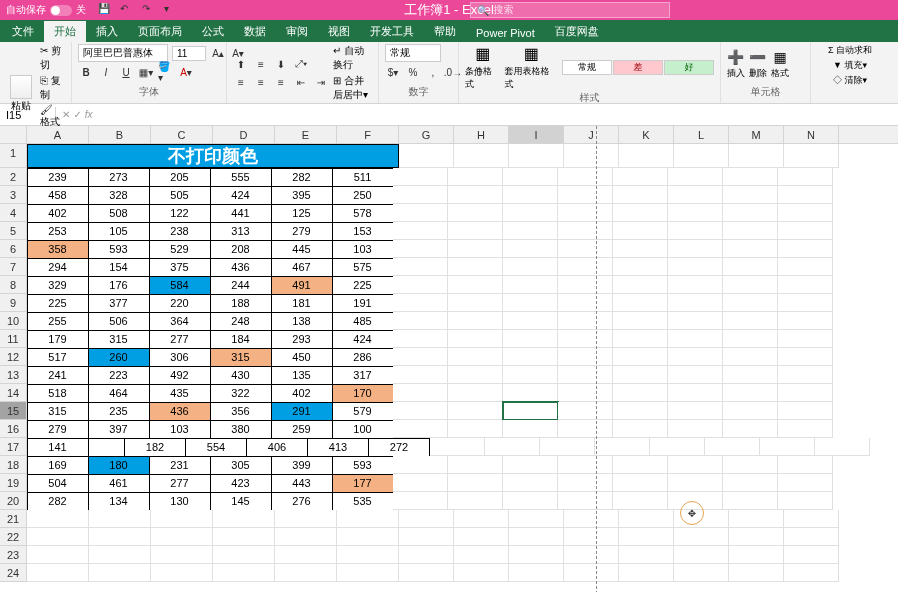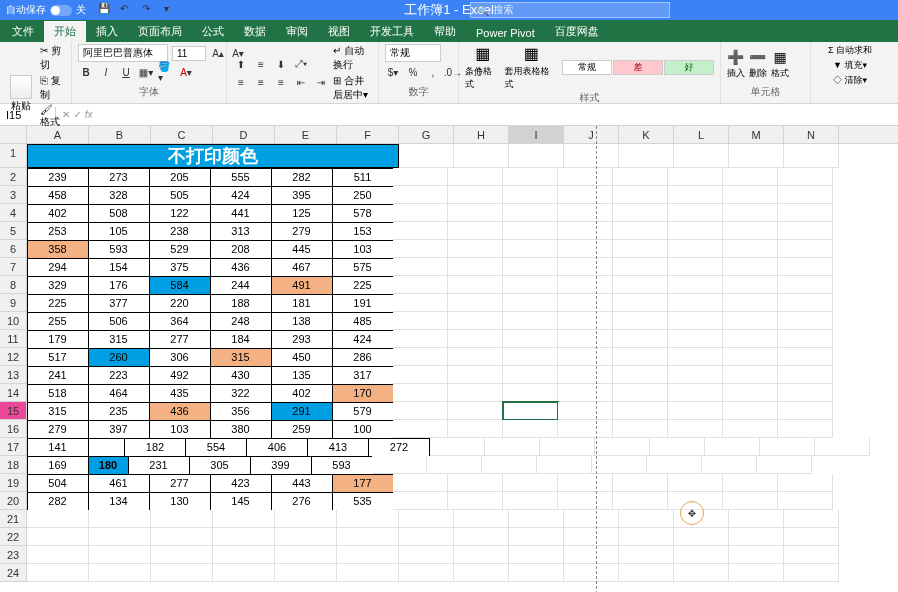--- a/index.html
+++ b/index.html
@@ -1,19 +1,19 @@
 <!DOCTYPE html>
 <html><head>
 <meta charset="utf-8">
 <style>
 * { box-sizing: border-box; margin: 0; padding: 0; font-family: "Microsoft YaHei", Arial, sans-serif; }
 body { background: #fff; font-size: 11px; overflow: hidden; width: 898px; height: 592px; position: relative; }
 
 
-.titlebar { height: 20px; background: #3b82f6; display: flex; align-items: center; color: #fff; position: relative; }
+.titlebar { height: 20px; background: #ec4899; display: flex; align-items: center; color: #fff; position: relative; }
 .autosave { display: flex; align-items: center; padding: 0 6px; gap: 4px; font-size: 10px; }
 .toggle { width: 22px; height: 11px; background: rgba(255,255,255,0.3); border-radius: 6px; position: relative; }
 .toggle:before { content: ''; position: absolute; left: 1px; top: 1px; width: 9px; height: 9px; background: #fff; border-radius: 50%; }
 .qat { display: flex; gap: 8px; padding-left: 6px; }
 .qat span { width: 14px; height: 14px; display: inline-block; }
 .title { position: absolute; left: 50%; transform: translateX(-50%); font-size: 13px; }
 .searchbox { position: absolute; left: 470px; display: flex; align-items: center; background: rgba(255,255,255,0.2); border: 1px solid rgba(255,255,255,0.4); padding: 1px 6px; width: 200px; height: 16px; font-size: 10px; }
 
 
 .tabs { height: 22px; background: #217346; display: flex; align-items: flex-end; padding-left: 2px; }
@@ -49,21 +49,21 @@
 
 
 .grid-wrap { position: relative; overflow: hidden; height: 468px; }
 .col-headers { display: flex; height: 18px; background: #f0f0f0; border-bottom: 1px solid #d4d4d4; }
 .corner { width: 27px; border-right: 1px solid #d4d4d4; background: #f0f0f0; }
 .col-h { border-right: 1px solid #d4d4d4; text-align: center; font-size: 11px; line-height: 18px; color: #333; background: #f0f0f0; cursor: pointer; }
 .col-h.sel { background: #d2d2d2; }
 .grid-body { display: flex; }
 .row-headers { display: flex; flex-direction: column; width: 27px; }
 .row-h { height: 18px; border-bottom: 1px solid #d4d4d4; border-right: 1px solid #d4d4d4; text-align: center; font-size: 11px; line-height: 18px; color: #333; background: #f0f0f0; cursor: pointer; }
-.row-h.sel { background: #ec4899; }
+.row-h.sel { background: #a3a3a3; }
 .cells { position: relative; flex: 1; }
 .cell-row { display: flex; height: 18px; }
 .cell { border-right: 1px solid #e0e0e0; border-bottom: 1px solid #e0e0e0; font-size: 11px; line-height: 17px; text-align: center; overflow: hidden; background: #fff; }
 .cell.data { border: 1px solid #000; margin: -0.5px; }
 .header-merged { background: #009fe3; color: #fff; font-size: 18px; font-weight: bold; text-align: center; line-height: 22px; border: 1px solid #000; }
 .hl-orange { background: #f4b183 !important; }
 .hl-blue { background: #009fe3 !important; color: #000; }
 .sel-cell { outline: 2px solid #217346; outline-offset: -1px; }
 
 
@@ -555,21 +555,21 @@
           <div class="cell" style="width: 55px;"></div>
           <div class="cell" style="width: 55px;"></div>
           <div class="cell" style="width: 55px;"></div>
           <div class="cell" style="width: 55px;"></div>
           <div class="cell" style="width: 55px;"></div>
           <div class="cell" style="width: 55px;"></div>
           <div class="cell" style="width: 55px;"></div>
         </div>
         <div class="cell-row">
           <div class="cell data" style="width: 62px;">169</div>
-          <div class="cell data hl-blue" style="width: 41px; font-weight: bold;">180</div>
+          <div class="cell data hl-blue" style="width: 62px;">180</div>
           <div class="cell data" style="width: 62px;">231</div>
           <div class="cell data" style="width: 62px;">305</div>
           <div class="cell data" style="width: 62px;">399</div>
           <div class="cell data" style="width: 62px;">593</div>
           <div class="cell" style="width: 55px;"></div>
           <div class="cell" style="width: 55px;"></div>
           <div class="cell" style="width: 55px;"></div>
           <div class="cell" style="width: 55px;"></div>
           <div class="cell" style="width: 55px;"></div>
           <div class="cell" style="width: 55px;"></div>

